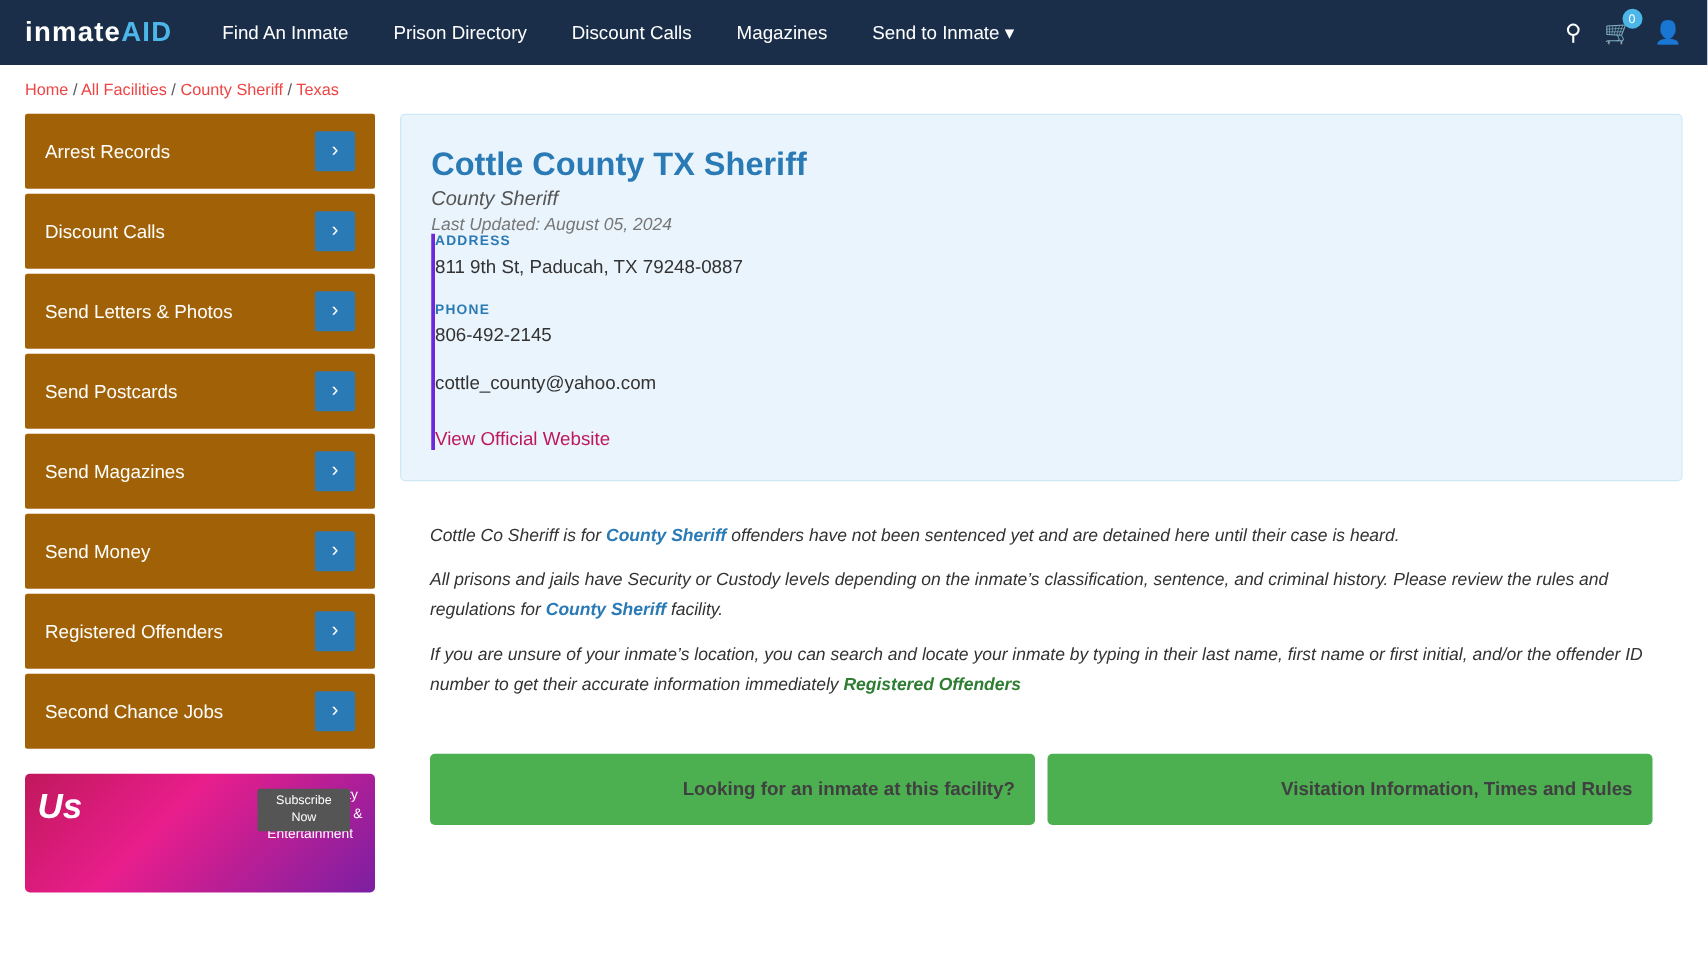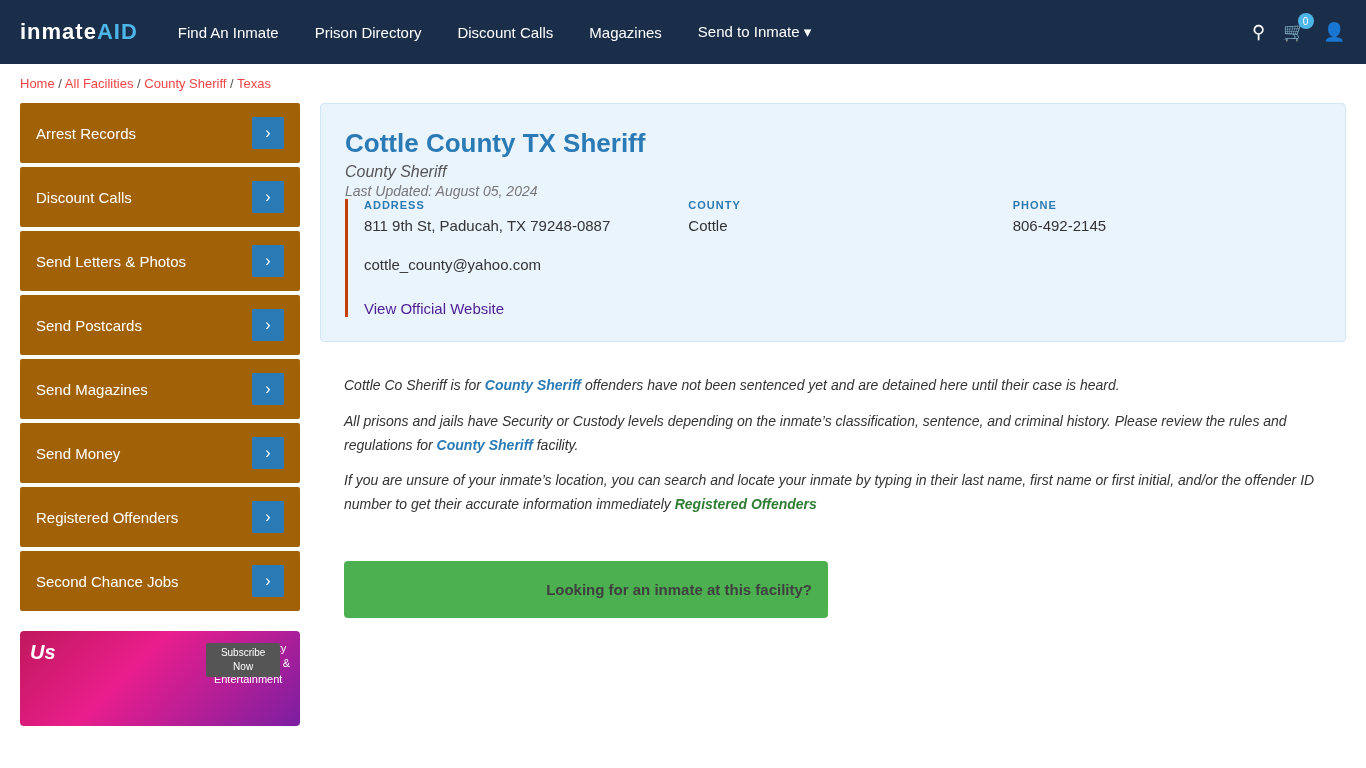--- a/index.html
+++ b/index.html
@@ -4,21 +4,21 @@
   <style>
     * { margin: 0; padding: 0; box-sizing: border-box; }
     body { font-family: Arial, sans-serif; font-size: 14px; color: #333; background: #fff; }
 
     
     nav {
       background: #1a2e4a;
       display: flex;
       align-items: center;
       padding: 0 20px;
-      height: 64px;
+      height: 52px;
     }
     .logo-area {
       display: flex;
       align-items: center;
       margin-right: 40px;
     }
     .logo-text {
       color: #fff;
       font-size: 22px;
       font-weight: bold;
@@ -149,21 +149,21 @@
       color: #fff;
       font-size: 11px;
       text-align: center;
       line-height: 1.4;
     }
     .ad-logo {
       position: absolute;
       left: 10px;
       top: 10px;
       color: #fff;
-      font-size: 20px;
+      font-size: 28px;
       font-style: italic;
       font-weight: bold;
     }
     .ad-subscribe {
       position: absolute;
       bottom: 10px;
       right: 10px;
       background: #555;
       color: #fff;
       font-size: 10px;
@@ -194,40 +194,40 @@
       font-style: italic;
       margin-bottom: 2px;
     }
     .facility-updated {
       font-size: 14px;
       color: #777;
       font-style: italic;
     }
     .info-grid {
       display: grid;
-      grid-template-columns: 1fr 1fr 1fr;
+      grid-template-columns: 1fr;
       gap: 16px;
-      border-left: 3px solid #c2410c;
-      padding-left: 16px;
+      border-left: 3px solid #6d28d9;
+      padding-left: 0;
     }
     .info-label {
       font-size: 11px;
       font-weight: bold;
       color: #2a7ab5;
       letter-spacing: 1px;
       text-transform: uppercase;
       margin-bottom: 4px;
     }
     .info-value {
       font-size: 15px;
       color: #333;
       line-height: 1.5;
     }
     .info-link {
-      color: #4c1d95;
+      color: #be185d;
       text-decoration: none;
       font-size: 15px;
     }
 
     .description-box {
       padding: 16px 24px;
     }
     .description-box p {
       font-style: italic;
       font-size: 14px;
@@ -351,24 +351,20 @@
   <div class="content">
     <div class="facility-card">
       <div class="facility-name">Cottle County TX Sheriff</div>
       <div class="facility-type">County Sheriff</div>
       <div class="facility-updated">Last Updated: August 05, 2024</div>
 
       <div class="info-grid">
         <div>
           <div class="info-label">ADDRESS</div>
           <div class="info-value">811 9th St, Paducah, TX 79248-0887</div>
-        </div>
-        <div>
-          <div class="info-label">COUNTY</div>
-          <div class="info-value">Cottle</div>
         </div>
         <div>
           <div class="info-label">PHONE</div>
           <div class="info-value">806-492-2145</div>
         </div>
         <div>
           <div class="info-value">cottle_county@yahoo.com</div>
         </div>
         <div style="grid-column: 1 / -1; margin-top: 8px;">
           <a class="info-link" href="#">View Official Website</a>
@@ -383,16 +379,17 @@
       <p>
         <span>All prisons and jails have Security or Custody levels depending on the inmate’s classification, sentence, and criminal history. Please review the rules and regulations for </span><strong class="highlight-blue">County Sheriff</strong><span> facility.</span>
       </p>
       <p>
         <span>If you are unsure of your inmate’s location, you can search and locate your inmate by typing in their last name, first name or first initial, and/or the offender ID number to get their accurate information immediately </span><strong class="highlight-green" style="cursor:pointer;">Registered Offenders</strong>
       </p>
     </div>
 
     <div class="action-buttons">
       <button class="action-btn">Looking for an inmate at this facility?</button>
+      <button class="action-btn">Visitation Information, Times and Rules</button>
     </div>
   </div>
 
 </div>
 
 </body></html>

